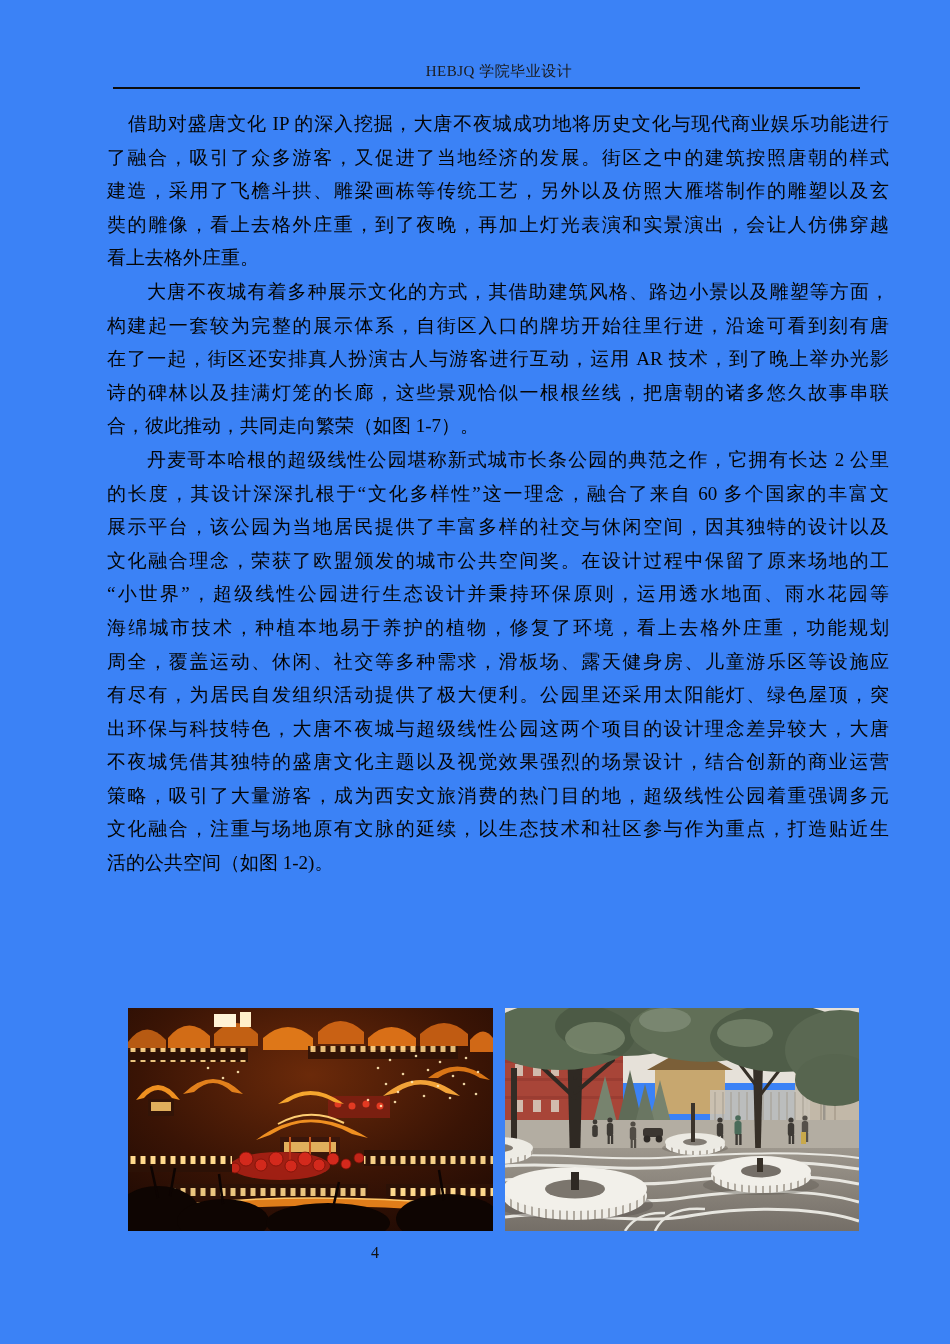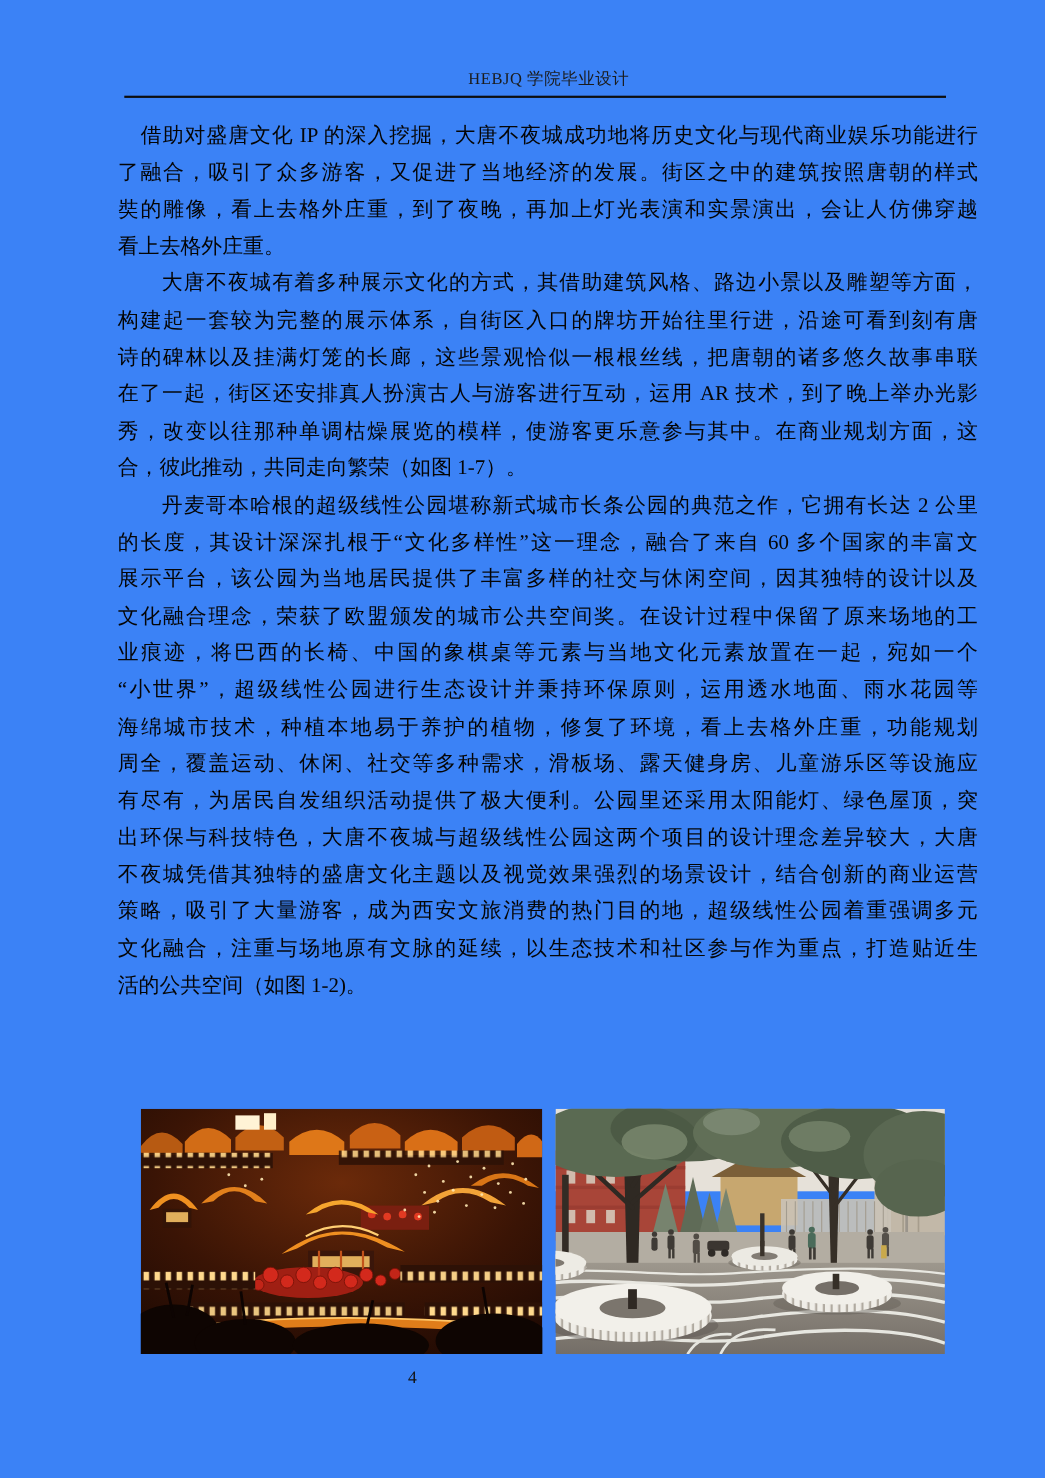--- a/index.html
+++ b/index.html
@@ -38,37 +38,36 @@
 
 <div class="page">
 
   <div class="header-title">HEBJQ 学院毕业设计</div>
   <div class="header-rule"></div>
 
   <div class="body-text">
     <div class="para indent1">
         <div class="jline first">借助对盛唐文化 IP 的深入挖掘，大唐不夜城成功地将历史文化与现代商业娱乐功能进行</div>
         <div class="jline">了融合，吸引了众多游客，又促进了当地经济的发展。街区之中的建筑按照唐朝的样式</div>
+        <div class="jline">建造，采用了飞檐斗拱、雕梁画栋等传统工艺，另外以及仿照大雁塔制作的雕塑以及玄</div>
         <div class="jline">奘的雕像，看上去格外庄重，到了夜晚，再加上灯光表演和实景演出，会让人仿佛穿越</div>
         <div class="jline last">看上去格外庄重。</div>
       </div>
     <div class="para indent2">
         <div class="jline first">大唐不夜城有着多种展示文化的方式，其借助建筑风格、路边小景以及雕塑等方面，</div>
         <div class="jline">构建起一套较为完整的展示体系，自街区入口的牌坊开始往里行进，沿途可看到刻有唐</div>
+        <div class="jline">在了一起，街区还安排真人扮演古人与游客进行互动，运用 AR 技术，到了晚上举办光影</div>
         <div class="jline">诗的碑林以及挂满灯笼的长廊，这些景观恰似一根根丝线，把唐朝的诸多悠久故事串联</div>
-        <div class="jline">在了一起，街区还安排真人扮演古人与游客进行互动，运用 AR 技术，到了晚上举办光影</div>
-        <div class="jline">秀，改变以往那种单调枯燥展览的模样，使游客更乐意参与其中。在商业规划方面，这</div>
         <div class="jline last">合，彼此推动，共同走向繁荣（如图 1-7）。</div>
       </div>
     <div class="para indent2">
         <div class="jline first">丹麦哥本哈根的超级线性公园堪称新式城市长条公园的典范之作，它拥有长达 2 公里</div>
         <div class="jline">的长度，其设计深深扎根于“文化多样性”这一理念，融合了来自 60 多个国家的丰富文</div>
         <div class="jline">展示平台，该公园为当地居民提供了丰富多样的社交与休闲空间，因其独特的设计以及</div>
         <div class="jline">文化融合理念，荣获了欧盟颁发的城市公共空间奖。在设计过程中保留了原来场地的工</div>
-        <div class="jline">业痕迹，将巴西的长椅、中国的象棋桌等元素与当地文化元素放置在一起，宛如一个</div>
         <div class="jline">“小世界”，超级线性公园进行生态设计并秉持环保原则，运用透水地面、雨水花园等</div>
         <div class="jline">海绵城市技术，种植本地易于养护的植物，修复了环境，看上去格外庄重，功能规划</div>
         <div class="jline">周全，覆盖运动、休闲、社交等多种需求，滑板场、露天健身房、儿童游乐区等设施应</div>
         <div class="jline">有尽有，为居民自发组织活动提供了极大便利。公园里还采用太阳能灯、绿色屋顶，突</div>
         <div class="jline">出环保与科技特色，大唐不夜城与超级线性公园这两个项目的设计理念差异较大，大唐</div>
         <div class="jline">不夜城凭借其独特的盛唐文化主题以及视觉效果强烈的场景设计，结合创新的商业运营</div>
         <div class="jline">策略，吸引了大量游客，成为西安文旅消费的热门目的地，超级线性公园着重强调多元</div>
         <div class="jline">文化融合，注重与场地原有文脉的延续，以生态技术和社区参与作为重点，打造贴近生</div>
         <div class="jline last">活的公共空间（如图 1-2)。</div>
       </div>

